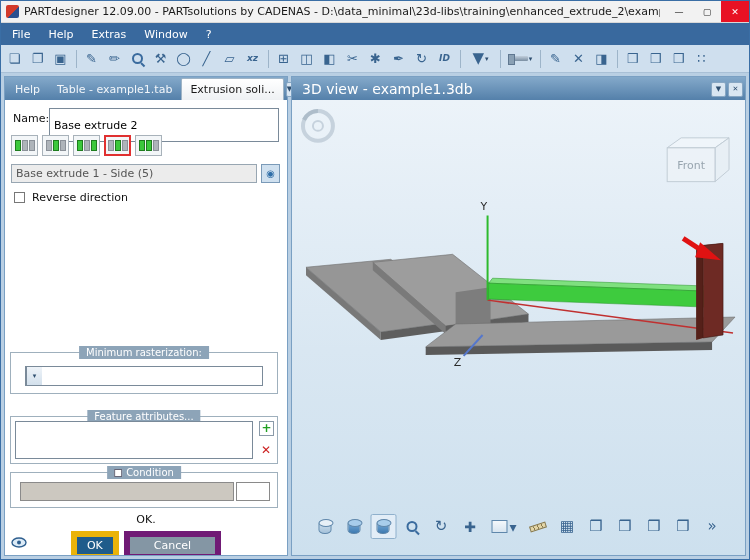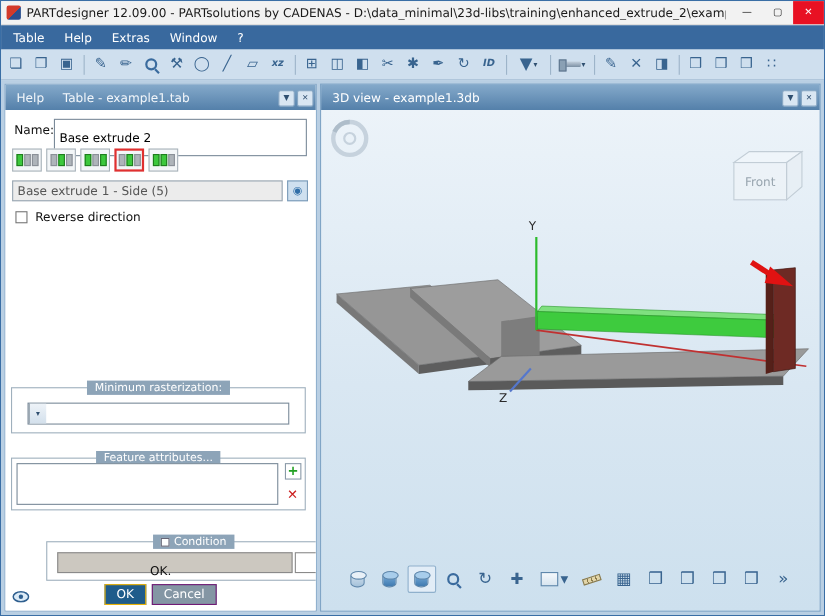--- a/index.html
+++ b/index.html
@@ -64,32 +64,32 @@
   .badge { position:absolute; top:-7px; left:50%; transform:translateX(-50%); background:#8da4b8; color:#fff; font-size:10px; line-height:13px; padding:0 7px; white-space:nowrap; display:flex; align-items:center; gap:4px;text-align:center; }
   .mini-cb { width:8px; height:8px; background:#fff; border:1px solid #667; display:inline-block; }
   .g1 { left:5px; top:252px; width:268px; height:42px; }
   .combo { position:absolute; left:14px; right:14px; top:13px; height:20px; border:1px solid #7a8a99; background:#fff; display:flex; }
   .combo-text { flex:1; padding:3px 4px; color:#111; white-space:nowrap; overflow:hidden; }
   .combo-arrow { width:16px; border-left:1px solid #7a8a99; background:linear-gradient(#eef3f8,#d3e0ec); display:flex; align-items:center; justify-content:center; font-size:7px; color:#2f4f70; }
   .g2 { left:5px; top:316px; width:268px; height:48px; }
   .attr-text { position:absolute; left:4px; top:4px; width:238px; height:38px; border:1px solid #7a8a99; resize:none; font:inherit; }
   .attr-add { position:absolute; right:3px; top:4px; width:15px; height:15px; background:#fff; border:1px solid #8a9aa8; color:#22a022; font-weight:bold; font-size:12px; line-height:13px; text-align:center; }
   .attr-del { position:absolute; right:4px; top:26px; width:14px; height:14px; color:#cc2020; font-weight:bold; font-size:12px; line-height:14px; text-align:center; }
-  .g3 { left:5px; top:392px; width:268px; height:36px;margin-left:32px; }
+  .g3 { left:5px; top:372px; width:268px; height:36px; }
   .cond-field { position:absolute; left:9px; top:9px; width:214px; height:19px; background:#ccc8c0; border:1px solid #8a8a8a; }
   .cond-white { position:absolute; left:225px; top:9px; width:34px; height:19px; background:#fff; border:1px solid #8a8a8a; }
   .status { position:absolute; top:413px; left:0; width:100%; text-align:center; color:#111; }
   .btn-row { position:absolute; top:431px; left:0; width:100%; display:flex; justify-content:center; gap:5px; }
-  .btn-ok { background:#1f5c8b; color:#fff; border:1px solid #eab308; padding:2px 10px; font:inherit; }
-  .btn-cancel { background:#8496a4; color:#fff; border:1px solid #701a75; padding:2px 10px; font:inherit; }
+  .btn-ok { background:#1f5c8b; color:#fff; border:6px solid #eab308; padding:2px 10px; font:inherit; }
+  .btn-cancel { background:#8496a4; color:#fff; border:6px solid #701a75; padding:2px 24px; font:inherit; }
   .eye { position:absolute; left:6px; top:437px; }
 
   
   .right-panel { flex:1; display:flex; flex-direction:column; border:1px solid #7aa0c3; min-width:0; }
-  .tab3d { display:flex; align-items:center; padding:0 8px; color:#fff; font-size:11px; }
+  .tab3d { display:flex; align-items:center; padding:0 8px; color:#fff; font-size:14px; }
   .viewport { position:relative; flex:1; background:linear-gradient(180deg,#ecf3f9 0%,#d9e7f2 55%,#cde0ee 100%); min-height:0; }
   .viewport svg.scene { position:absolute; inset:0; width:100%; height:100%; }
   .view-toolbar { position:absolute; left:50%; bottom:16px; transform:translateX(-50%); display:flex; align-items:center; gap:3px; }
   .vbtn { width:26px; height:25px; display:flex; align-items:center; justify-content:center; border:1px solid transparent; border-radius:2px; }
   .vbtn.pressed { background:#e2edf7; border-color:#8fb0cc; }
   .vbtn.wide2 { width:36px; }
   .vbtn .g { font-size:14px; line-height:1; color:#39648f; display:inline-flex; align-items:center; justify-content:center; }
   .icon-cyl{position:relative;width:13px;height:14px;background:linear-gradient(#d6e3ef,#a5c2da);border:1px solid #5f87ab;border-radius:6px/4px;}
   .icon-cyl::before{content:"";position:absolute;top:-2px;left:-1px;width:13px;height:6px;border:1px solid #5f87ab;border-radius:50%;background:#e8f0f7;}
   .cyl-blue{background:linear-gradient(#7fb3e0,#3f7ab0);} .cyl-blue::before{background:#a8cdeb;}
@@ -107,21 +107,21 @@
     <span class="title-text">PARTdesigner 12.09.00 - PARTsolutions by CADENAS - D:\data_minimal\23d-libs\training\enhanced_extrude_2\example1.prj</span>
     <span class="win-btns">
       <span class="win-btn">—</span>
       <span class="win-btn">▢</span>
       <span class="win-btn close">✕</span>
     </span>
   </div>
 
   <div class="menubar">
 
-      <span class="menu-item">Table</span>
+      <span class="menu-item">File</span>
 
       <span class="menu-item">Help</span>
 
       <span class="menu-item">Extras</span>
 
       <span class="menu-item">Window</span>
 
       <span class="menu-item">?</span>
     </div>
 
@@ -291,20 +291,21 @@
   <div class="main">
 
     <div class="left-panel">
       <div class="tabbar">
         <div class="tgroup" style="display:flex;align-items:stretch;">
 
             <span class="tab">Help</span>
 
             <span class="tab">Table - example1.tab</span>
 
+            <span class="tab active">Extrusion soli...</span>
           </div>
         <span class="tab-spacer"></span>
         <span class="bar-btn">▼</span>
         <span class="bar-btn">✕</span>
       </div>
 
       <div class="panel-content">
         <span class="fld-label">Name:</span>
         <input class="name-input" value="Base extrude 2" style="">
 

